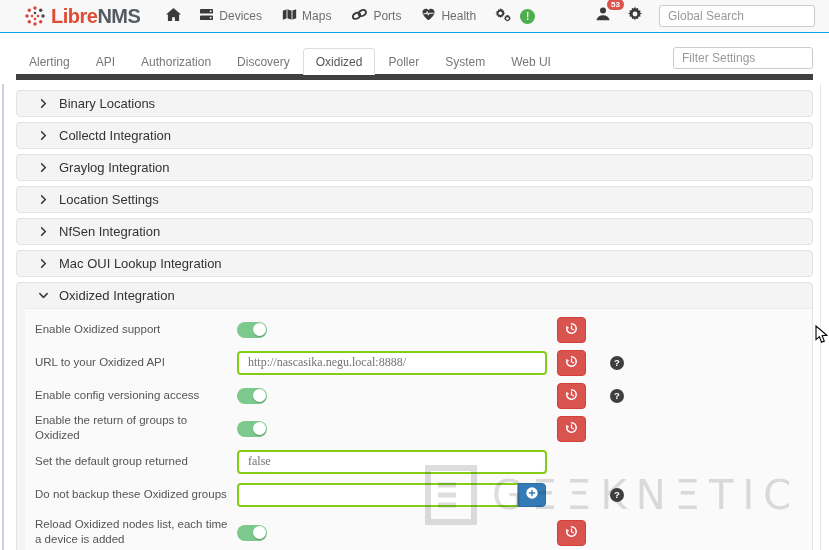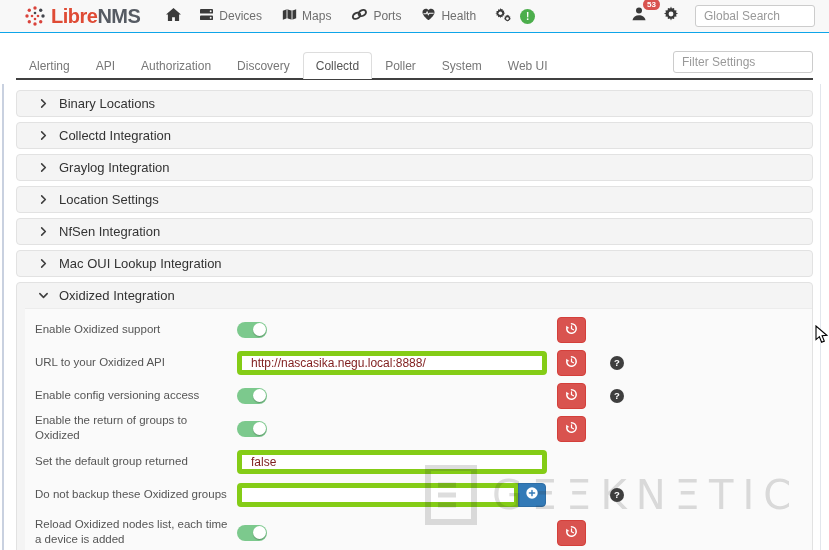--- a/index.html
+++ b/index.html
@@ -15,26 +15,26 @@
   .brand-nms { color: #565b63; }
   .nav-item { display: flex; align-items: center; gap: 5px; padding: 0 10px; height: 33px;
     color: #6f6f6f; font-size: 12px; text-decoration: none; cursor: pointer; }
   .nav-icon-only { padding: 0 8px; }
   .nav-right { margin-left: auto; display: flex; align-items: center; gap: 16px; padding-right: 6px; }
   .user-wrap { position: relative; cursor: pointer; }
   .badge { position: absolute; top: -7px; right: -13px; background: var(--danger, #d9534f);
     color: #fff; font-size: 8px; font-weight: bold; border-radius: 8px; padding: 1.5px 4px; line-height: 1; }
   .validate-dot { width: 15px; height: 15px; border-radius: 50%; background: #4cae4c; color: #fff;
     font-size: 10px; font-weight: bold; display: flex; align-items: center; justify-content: center; cursor: pointer; }
-  .search-input { width: 120px; height: 22px; border: 1px solid #ccc; border-radius: 3px;
+  .search-input { width: 156px; height: 22px; border: 1px solid #ccc; border-radius: 3px;
     font-size: 12px; padding: 2px 8px; color: #555; background: #fff; outline: none; }
   .search-input::placeholder, .filter-input::placeholder { color: #999; }
 
   
-  .tabbar { display: flex; align-items: flex-end; margin: 19px 16px 0; border-bottom: 2px solid #404040;
+  .tabbar { display: flex; align-items: flex-end; margin: 19px 16px 0; border-bottom: 6px solid #404040;
     height: 28px; }
   .tab { font-size: 12px; color: #777; padding: 6px 12px; border: 1px solid transparent; border-bottom: none;
     border-radius: 4px 4px 0 0; margin-bottom: -1px; cursor: pointer; text-decoration: none; }
   .tab.active { background: #fff; border-color: #ddd; color: #555; }
   .filter-input { margin-left: auto; margin-bottom: 5px; width: 140px; height: 22px;
     border: 1px solid #ccc; border-radius: 3px; font-size: 12px; padding: 2px 8px; color: #555; outline: none; }
 
   
   .sections { margin: 10px 16px 0; }
   .card { background: #f4f4f4; border: 1px solid #e2e2e2; border-radius: 4px; margin-bottom: 5px; padding-left: 8px; }
@@ -48,23 +48,23 @@
   .setting-row { position: relative; height: 33px; }
   .setting-row.tall { height: 43px; }
   .setting-label { position: absolute; left: 10px; top: 50%; transform: translateY(-50%);
     width: 196px; font-size: 11.5px; color: #555; line-height: 1.35; }
   .ctrl { position: absolute; left: 212px; top: 50%; transform: translateY(-50%);
     display: flex; align-items: center; z-index: 1; }
   .toggle { width: 30px; height: 16px; border-radius: 9px; background: var(--toggle, #7cc98d);
     position: relative; cursor: pointer; }
   .toggle .knob { position: absolute; right: 1.5px; top: 1.5px; width: 13px; height: 13px;
     background: #fff; border-radius: 50%; box-shadow: 0 1px 1px rgba(0,0,0,0.25); }
-  .form-input { width: 310px; height: 24px; border: 5px solid #84cc16; border-radius: 4px;
-    font-size: 12px; padding: 3px 9px; color: #7f1d1d; background: #fff; outline: none;
-    font-family: Liberation Sans, sans-serif; }
+  .form-input { width: 310px; height: 24px; border: 2px solid #84cc16; border-radius: 4px;
+    font-size: 12px; padding: 3px 9px; color: #737373; background: #fff; outline: none;
+    font-family: Liberation Serif, serif; }
   .form-input.short { width: 282px; border-radius: 4px 0 0 4px; }
   .add-btn { width: 28px; height: 24px; background: var(--primary, #337ab7); border: 1px solid #2e6da4;
     border-radius: 0 4px 4px 0; margin-left: -1px; display: flex; align-items: center;
     justify-content: center; cursor: pointer; }
   .reset-btn { position: absolute; left: 532px; top: 50%; transform: translateY(-50%);
     width: 29px; height: 26px; background: var(--danger, #d9534f); border: 1px solid #d43f3a;
     border-radius: 4px; display: flex; align-items: center; justify-content: center; cursor: pointer; z-index: 1; }
   .help-icon { position: absolute; left: 585px; top: 50%; transform: translateY(-50%);
     width: 14px; height: 14px; border-radius: 50%; background: #3f3f3f; color: #fff;
     font-size: 9.5px; font-weight: bold; display: flex; align-items: center; justify-content: center;
@@ -170,21 +170,21 @@
         </svg></span>
     <input class="search-input" type="text" placeholder="Global Search" style="">
   </div>
 </div>
 
 <div class="tabbar">
   <a class="tab">Alerting</a>
     <a class="tab">API</a>
     <a class="tab">Authorization</a>
     <a class="tab">Discovery</a>
-    <a class="tab active">Collectd</a>
+    <a class="tab active">Oxidized</a>
     <a class="tab">Poller</a>
     <a class="tab">System</a>
     <a class="tab">Web UI</a>
     <input class="filter-input" type="text" placeholder="Filter Settings" style="">
 </div>
 
 <div class="sections">
     <div class="card">
       <div class="card-header">
         <span class="chev">

